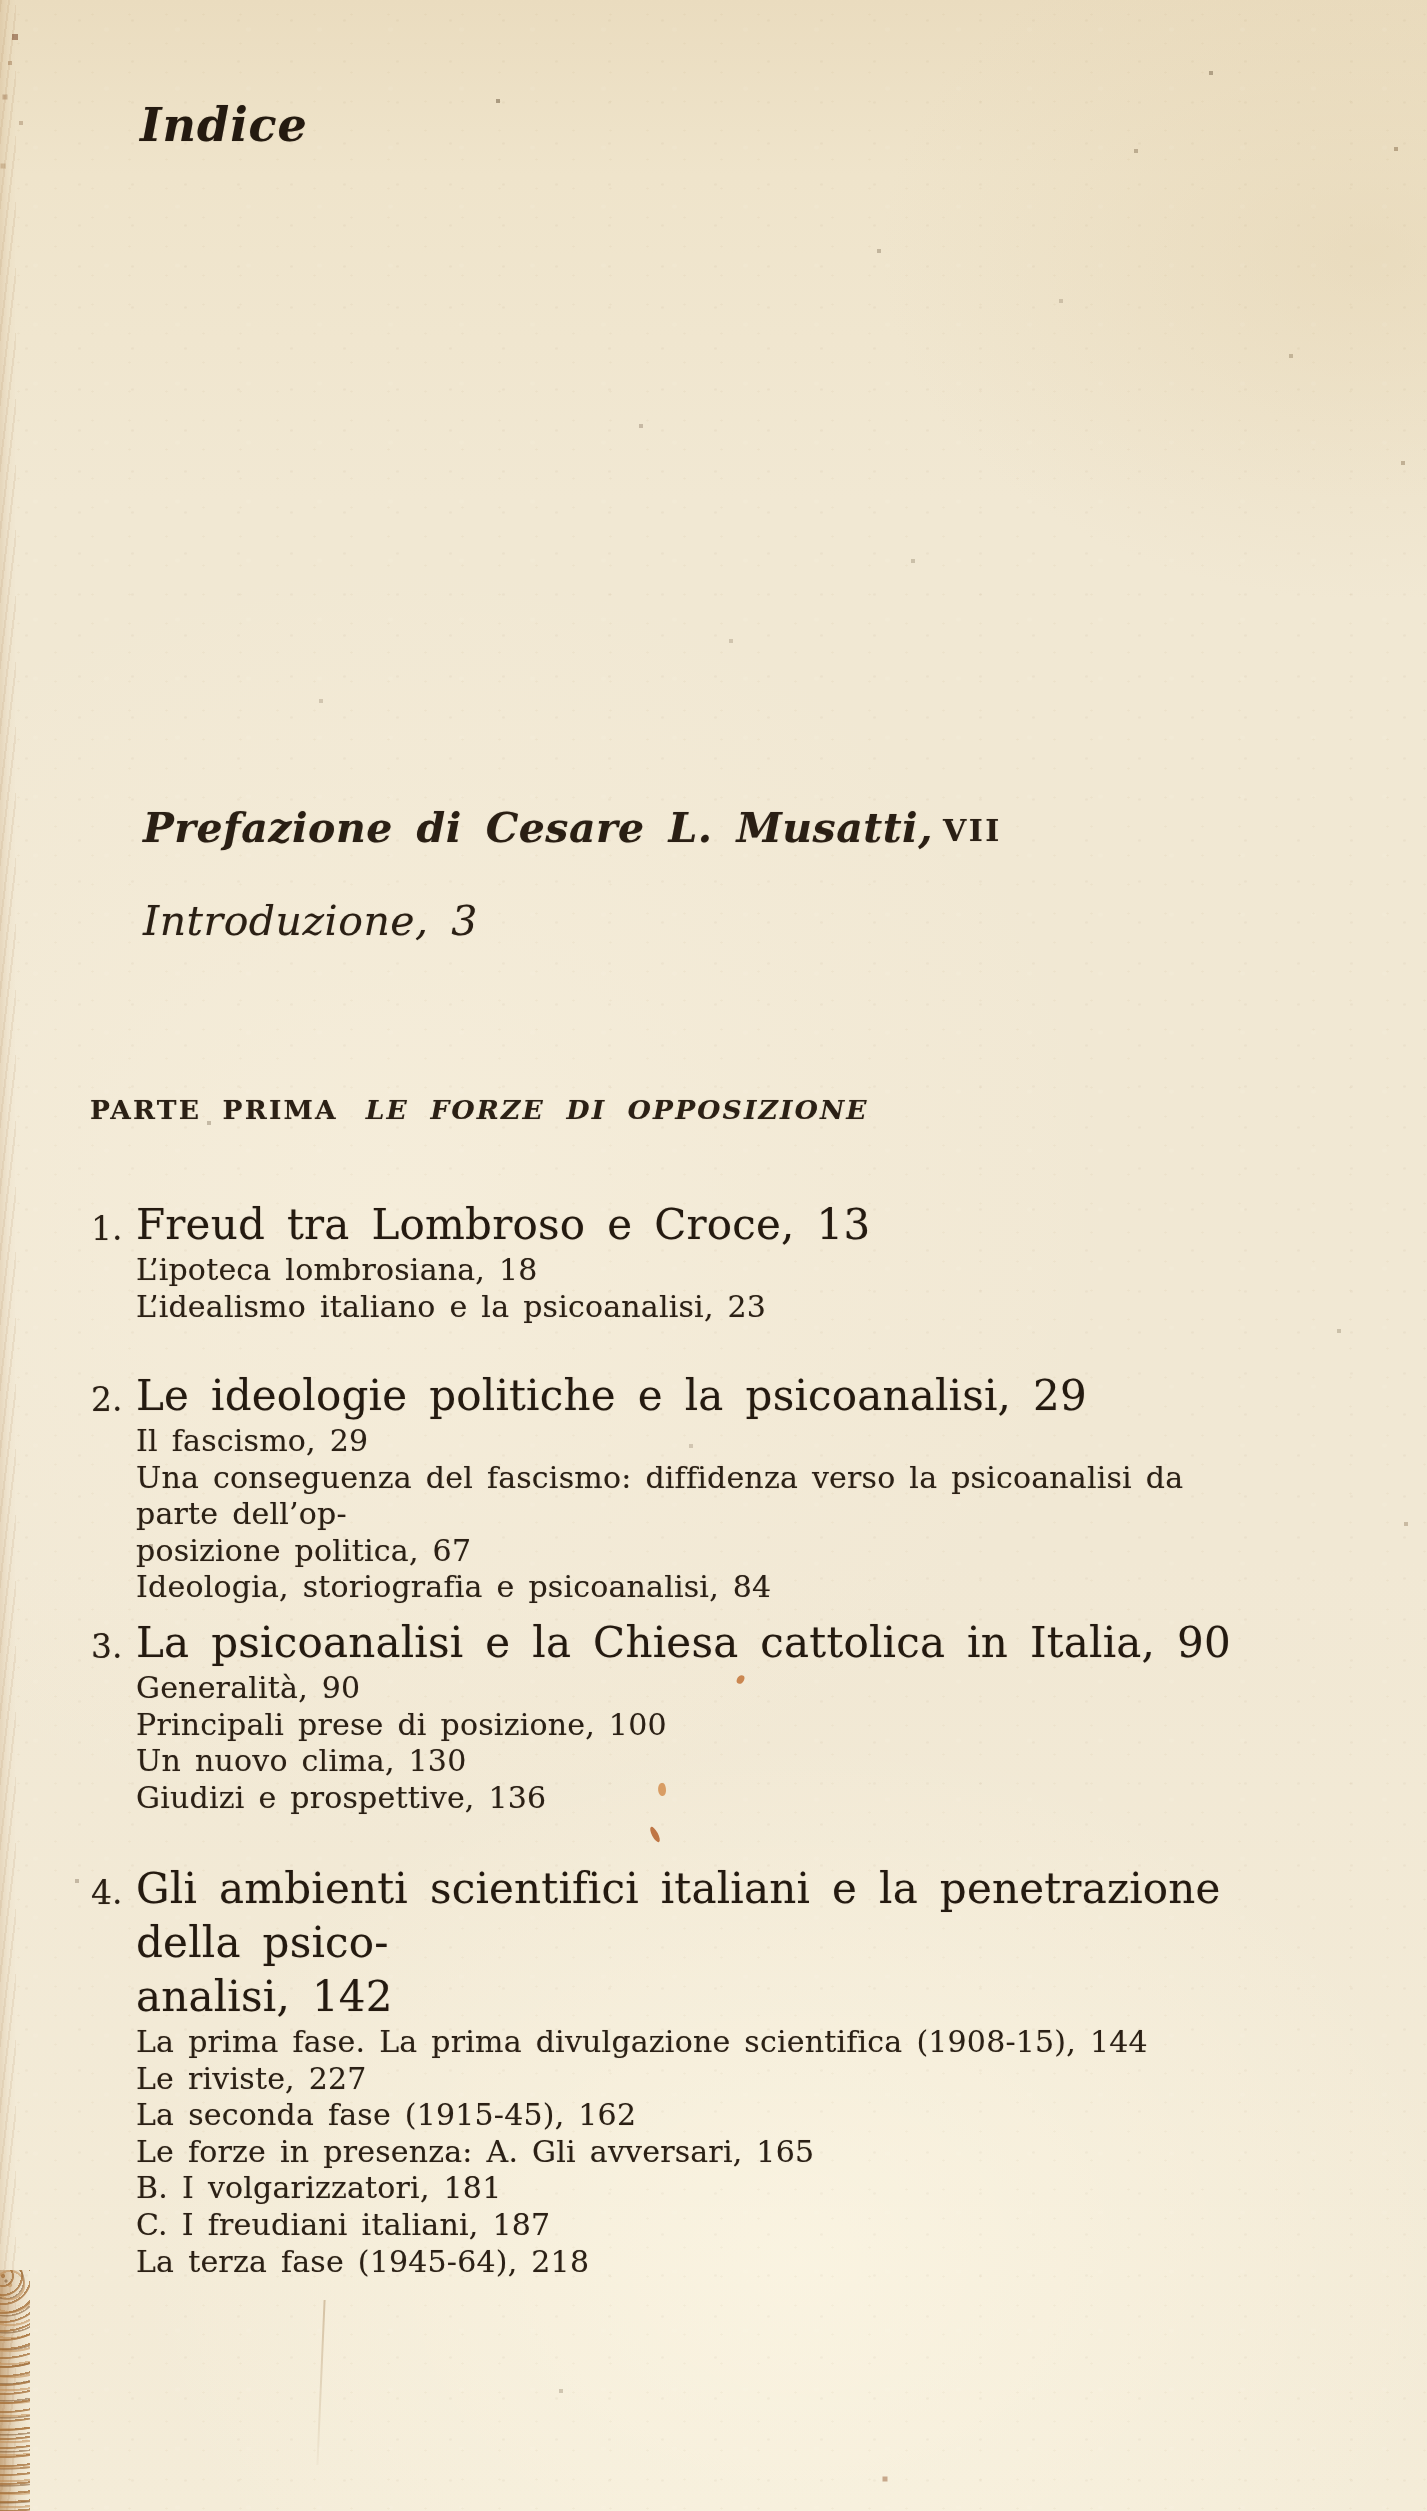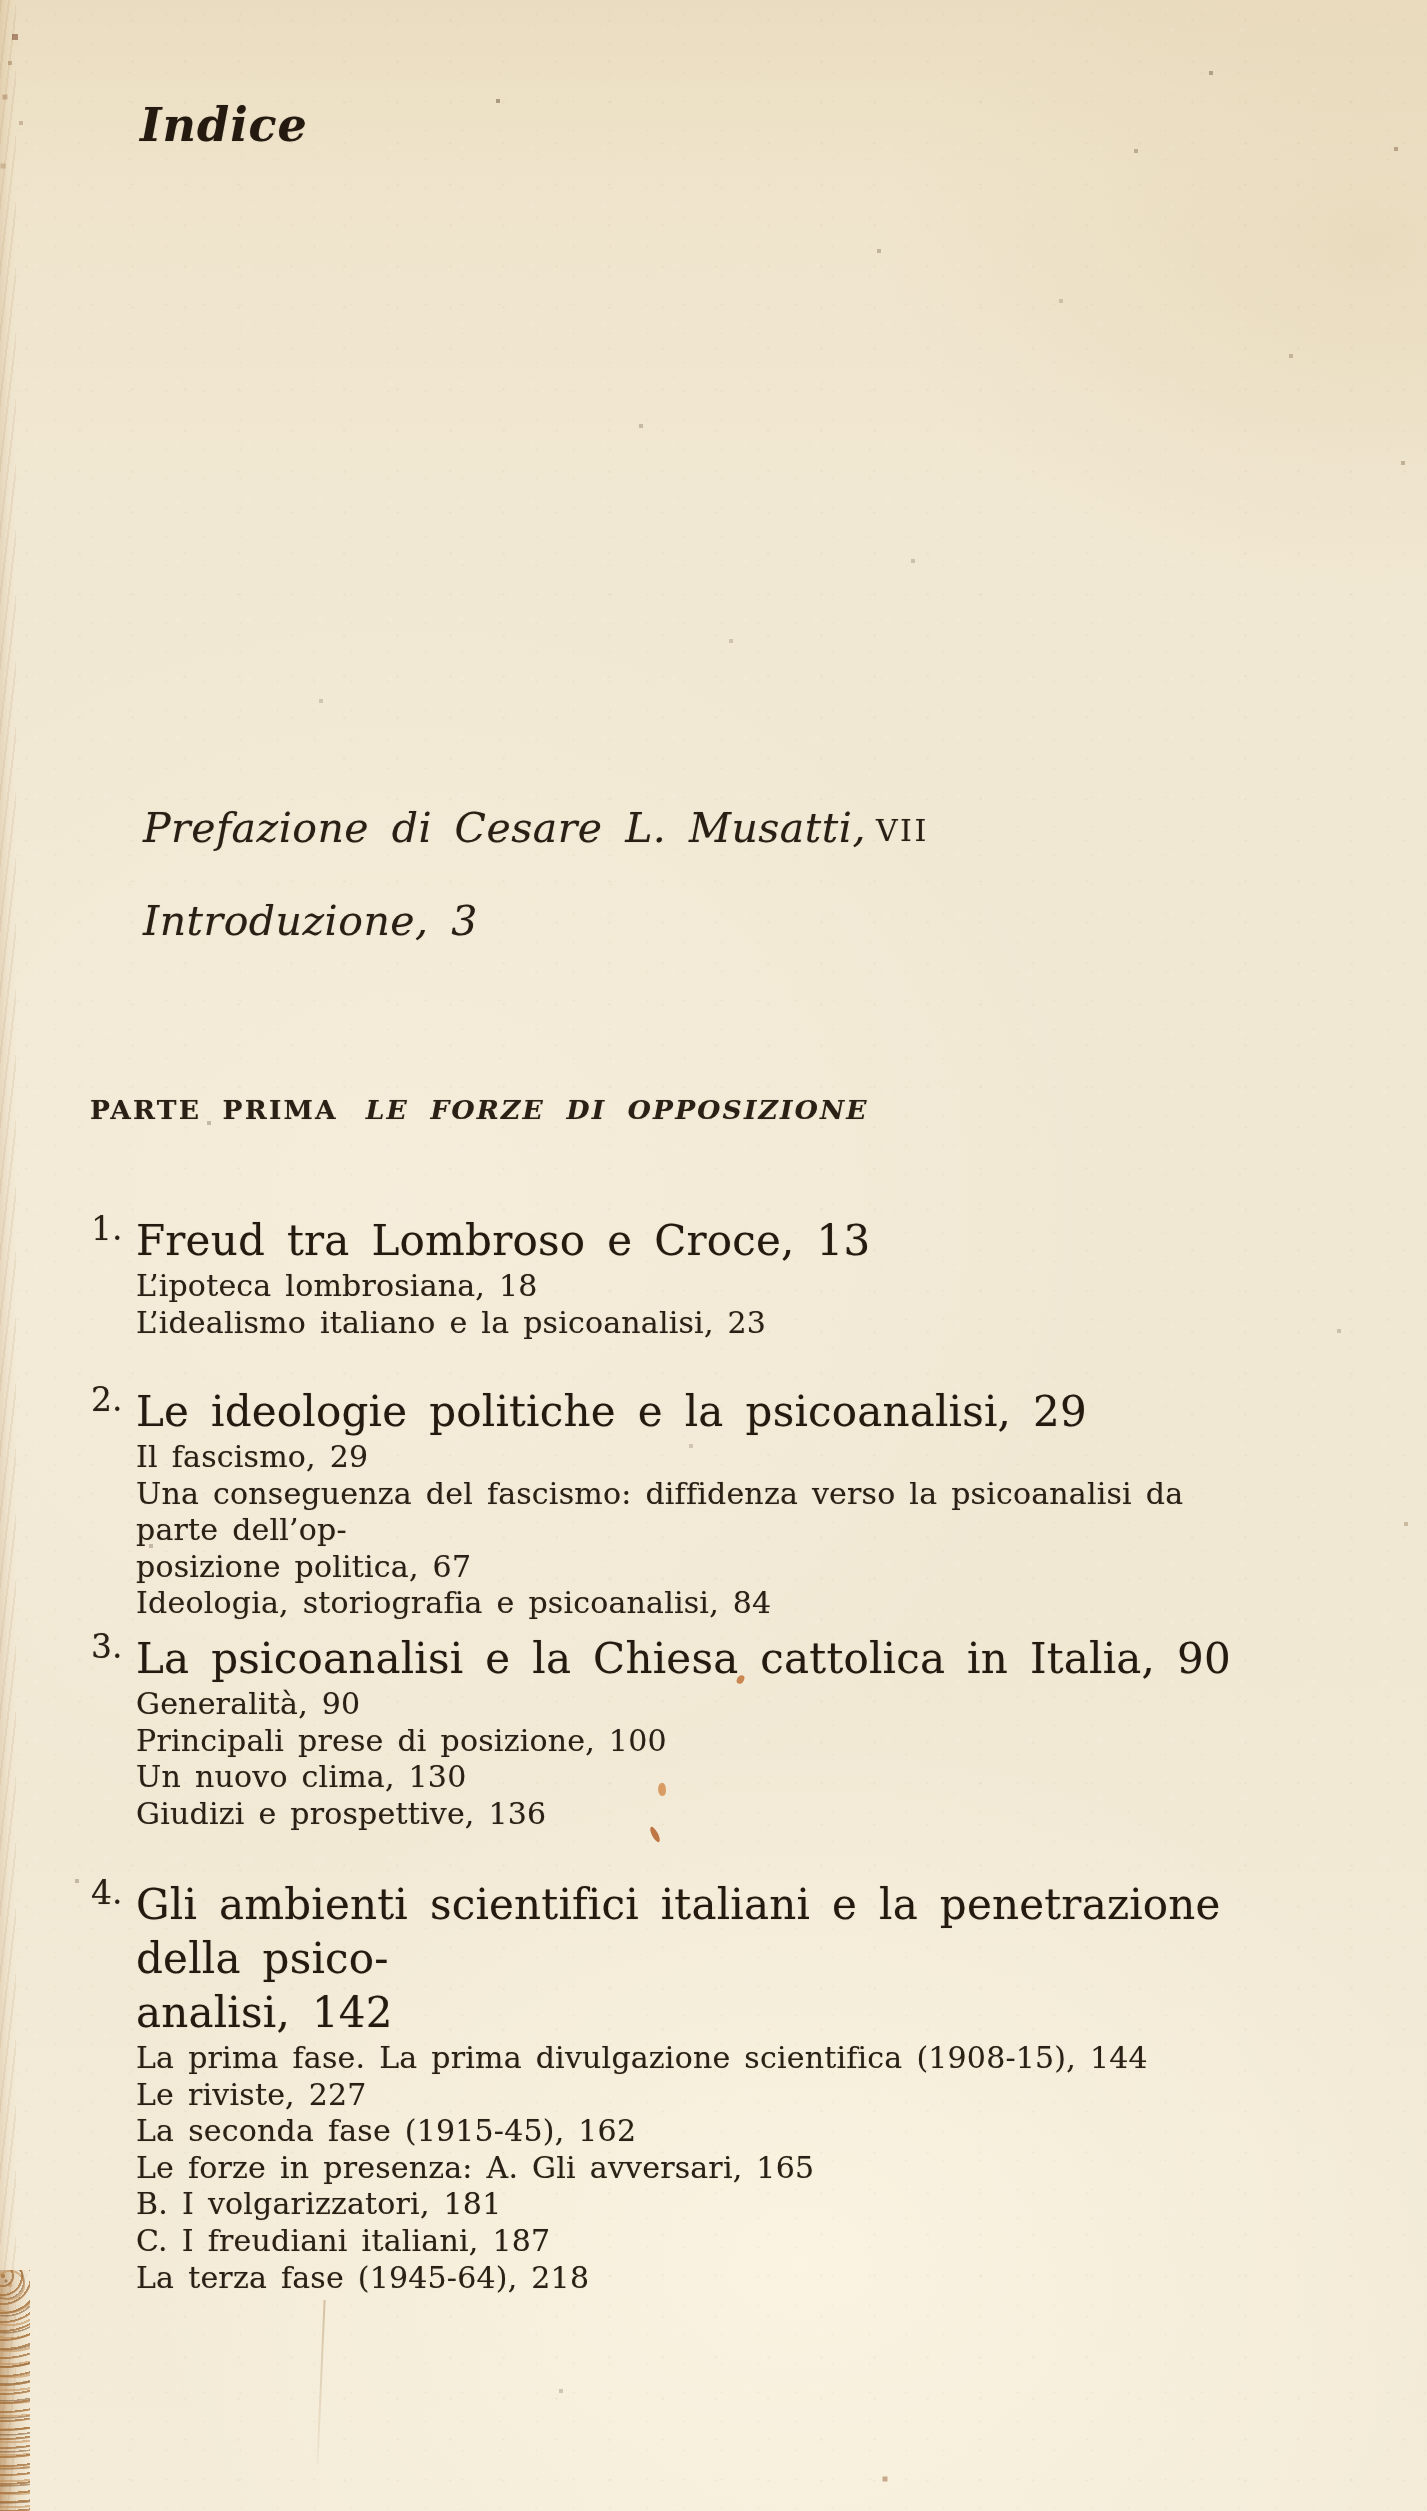--- a/index.html
+++ b/index.html
@@ -83,21 +83,21 @@
   .page-title{
     left:140px;top:98px;margin:0;
     font-size:46px;font-weight:bold;font-style:italic;
     letter-spacing:1px;color:#241a10;line-height:1.2;
   }
   .front-line{
     left:143px;
     font-size:41px;font-style:italic;color:#2a1f14;
     letter-spacing:.5px;word-spacing:.22em;line-height:1.2;
   }
-  #front-0{top:804px;}
+  #front-0{top:804px;font-weight:bold;}
   #front-1{top:897px;text-align:right;}
   .pagenum-sc{
     font-style:normal;font-size:30px;letter-spacing:2.5px;
     margin-left:10px;vertical-align:1px;
   }
   .part-heading{
     left:90px;top:1094px;
     font-size:26.5px;font-weight:bold;color:#2b2015;
     letter-spacing:2.2px;word-spacing:.38em;line-height:1.2;
   }
@@ -109,21 +109,20 @@
   #chapter-3{top:1862px;}
   .ch-row{display:flex;align-items:flex-start;}
   .ch-num{
     flex:0 0 45px;font-size:33px;padding-top:11px;color:#2b2015;
     text-shadow:0 0 1px rgba(36,26,16,.35);
   }
   .ch-title{
     width:1160px;font-size:42px;line-height:54px;color:#241a10;
     word-spacing:.2em;letter-spacing:.2px;white-space:pre-line;
     text-shadow:0 0 1px rgba(36,26,16,.35);
-    margin-top:16px;
   }
   .ch-subs{
     margin-left:45px;width:1135px;
     font-size:30px;line-height:36.6px;color:#2b2015;
     word-spacing:.14em;letter-spacing:.2px;
     text-shadow:0 0 1px rgba(36,26,16,.3);
   }
   .sub{white-space:pre-line;}
 </style>
 </head>

